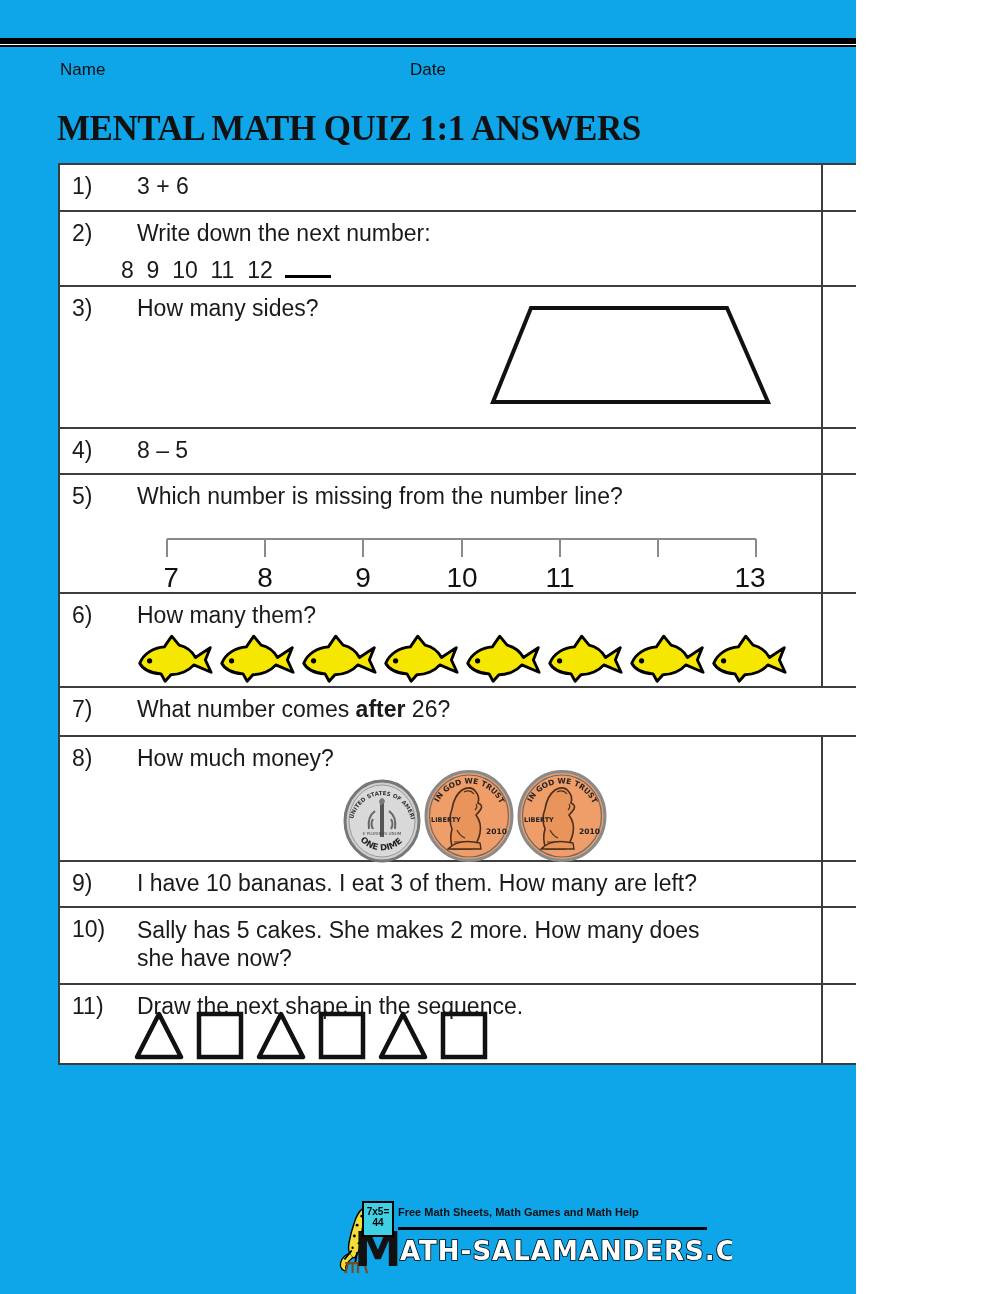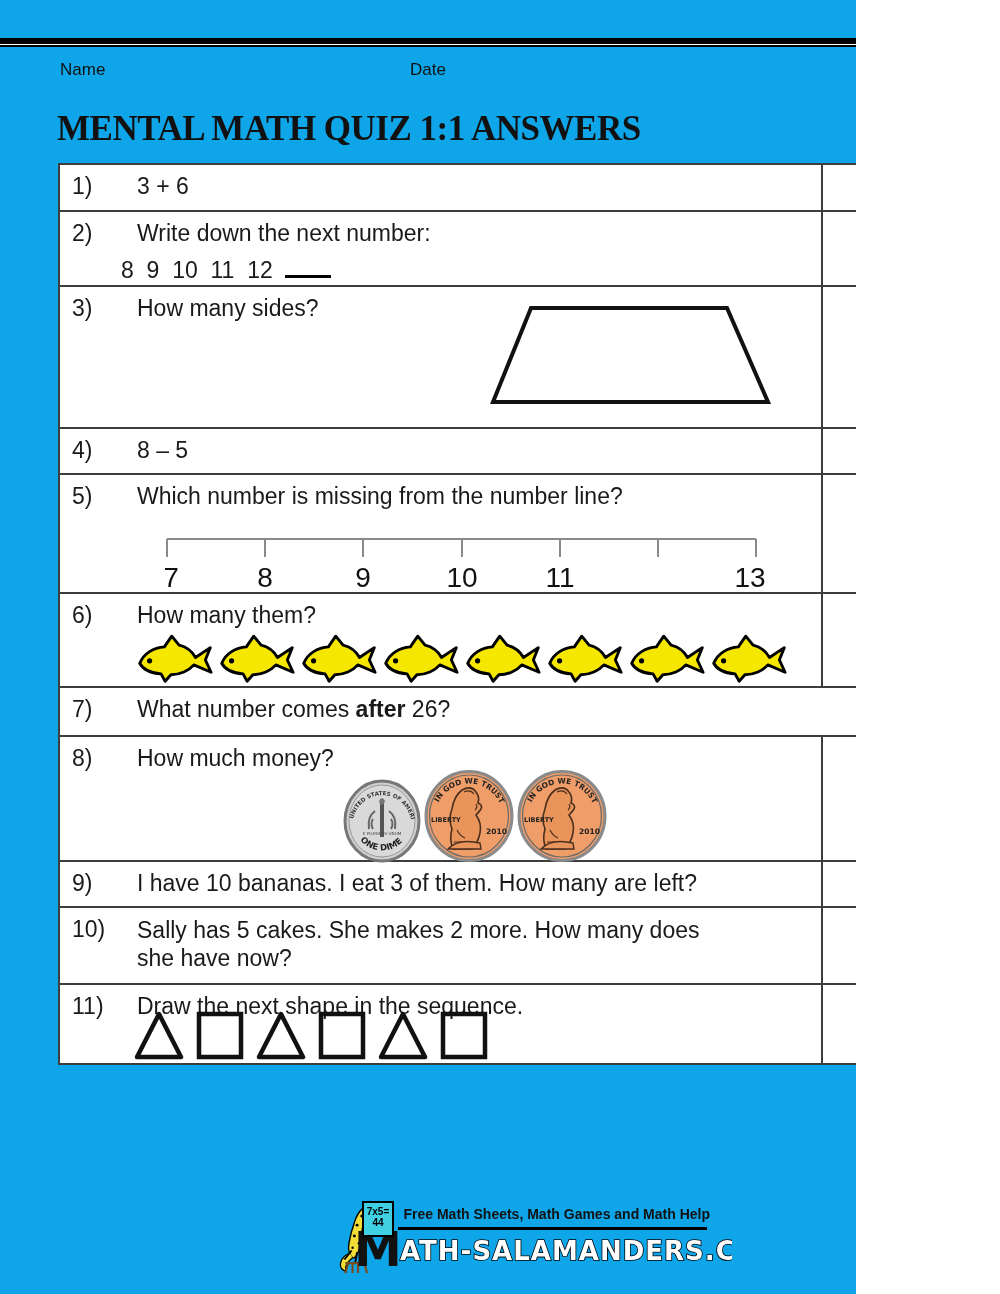--- a/index.html
+++ b/index.html
@@ -42,22 +42,22 @@
   .dime{margin-top:9px;}
   .penny{margin-left:3px;}
   .shapes{position:absolute;left:74px;top:25px;display:flex;gap:11px;}
   .red-tri{margin-top:21px;}
 
   
   .f-sala{position:absolute;left:333px;top:1198px;}
   .f-board{position:absolute;left:362px;top:1201px;width:32px;height:36px;background:#3fd0e4;
            border:2px solid #000;text-align:center;font-weight:bold;font-size:10px;line-height:1.1;
            padding-top:3px;box-sizing:border-box;color:#000;z-index:1;}
-  .f-tag{position:absolute;left:398px;top:1206px;width:312px;text-align:right;
-         font-size:14px;font-weight:bold;color:#111;white-space:nowrap;}
+  .f-tag{position:absolute;left:398px;top:1206px;width:312px;text-align:left;
+         font-size:11px;font-weight:bold;color:#111;white-space:nowrap;}
   .f-rule{position:absolute;left:398px;top:1227px;width:309px;height:3px;background:#000;}
   .f-brand{position:absolute;left:352px;top:1226px;}
   .f-brand text{font-family:"DejaVu Sans",sans-serif;font-weight:bold;}
   .brand-outline{fill:#ffffff;stroke:#000;stroke-width:1.6;paint-order:stroke;letter-spacing:1px;}
 </style>
 </head>
 <body>
 
 <svg aria-hidden="true" style="position:absolute;width:0;height:0;">
   <defs>

